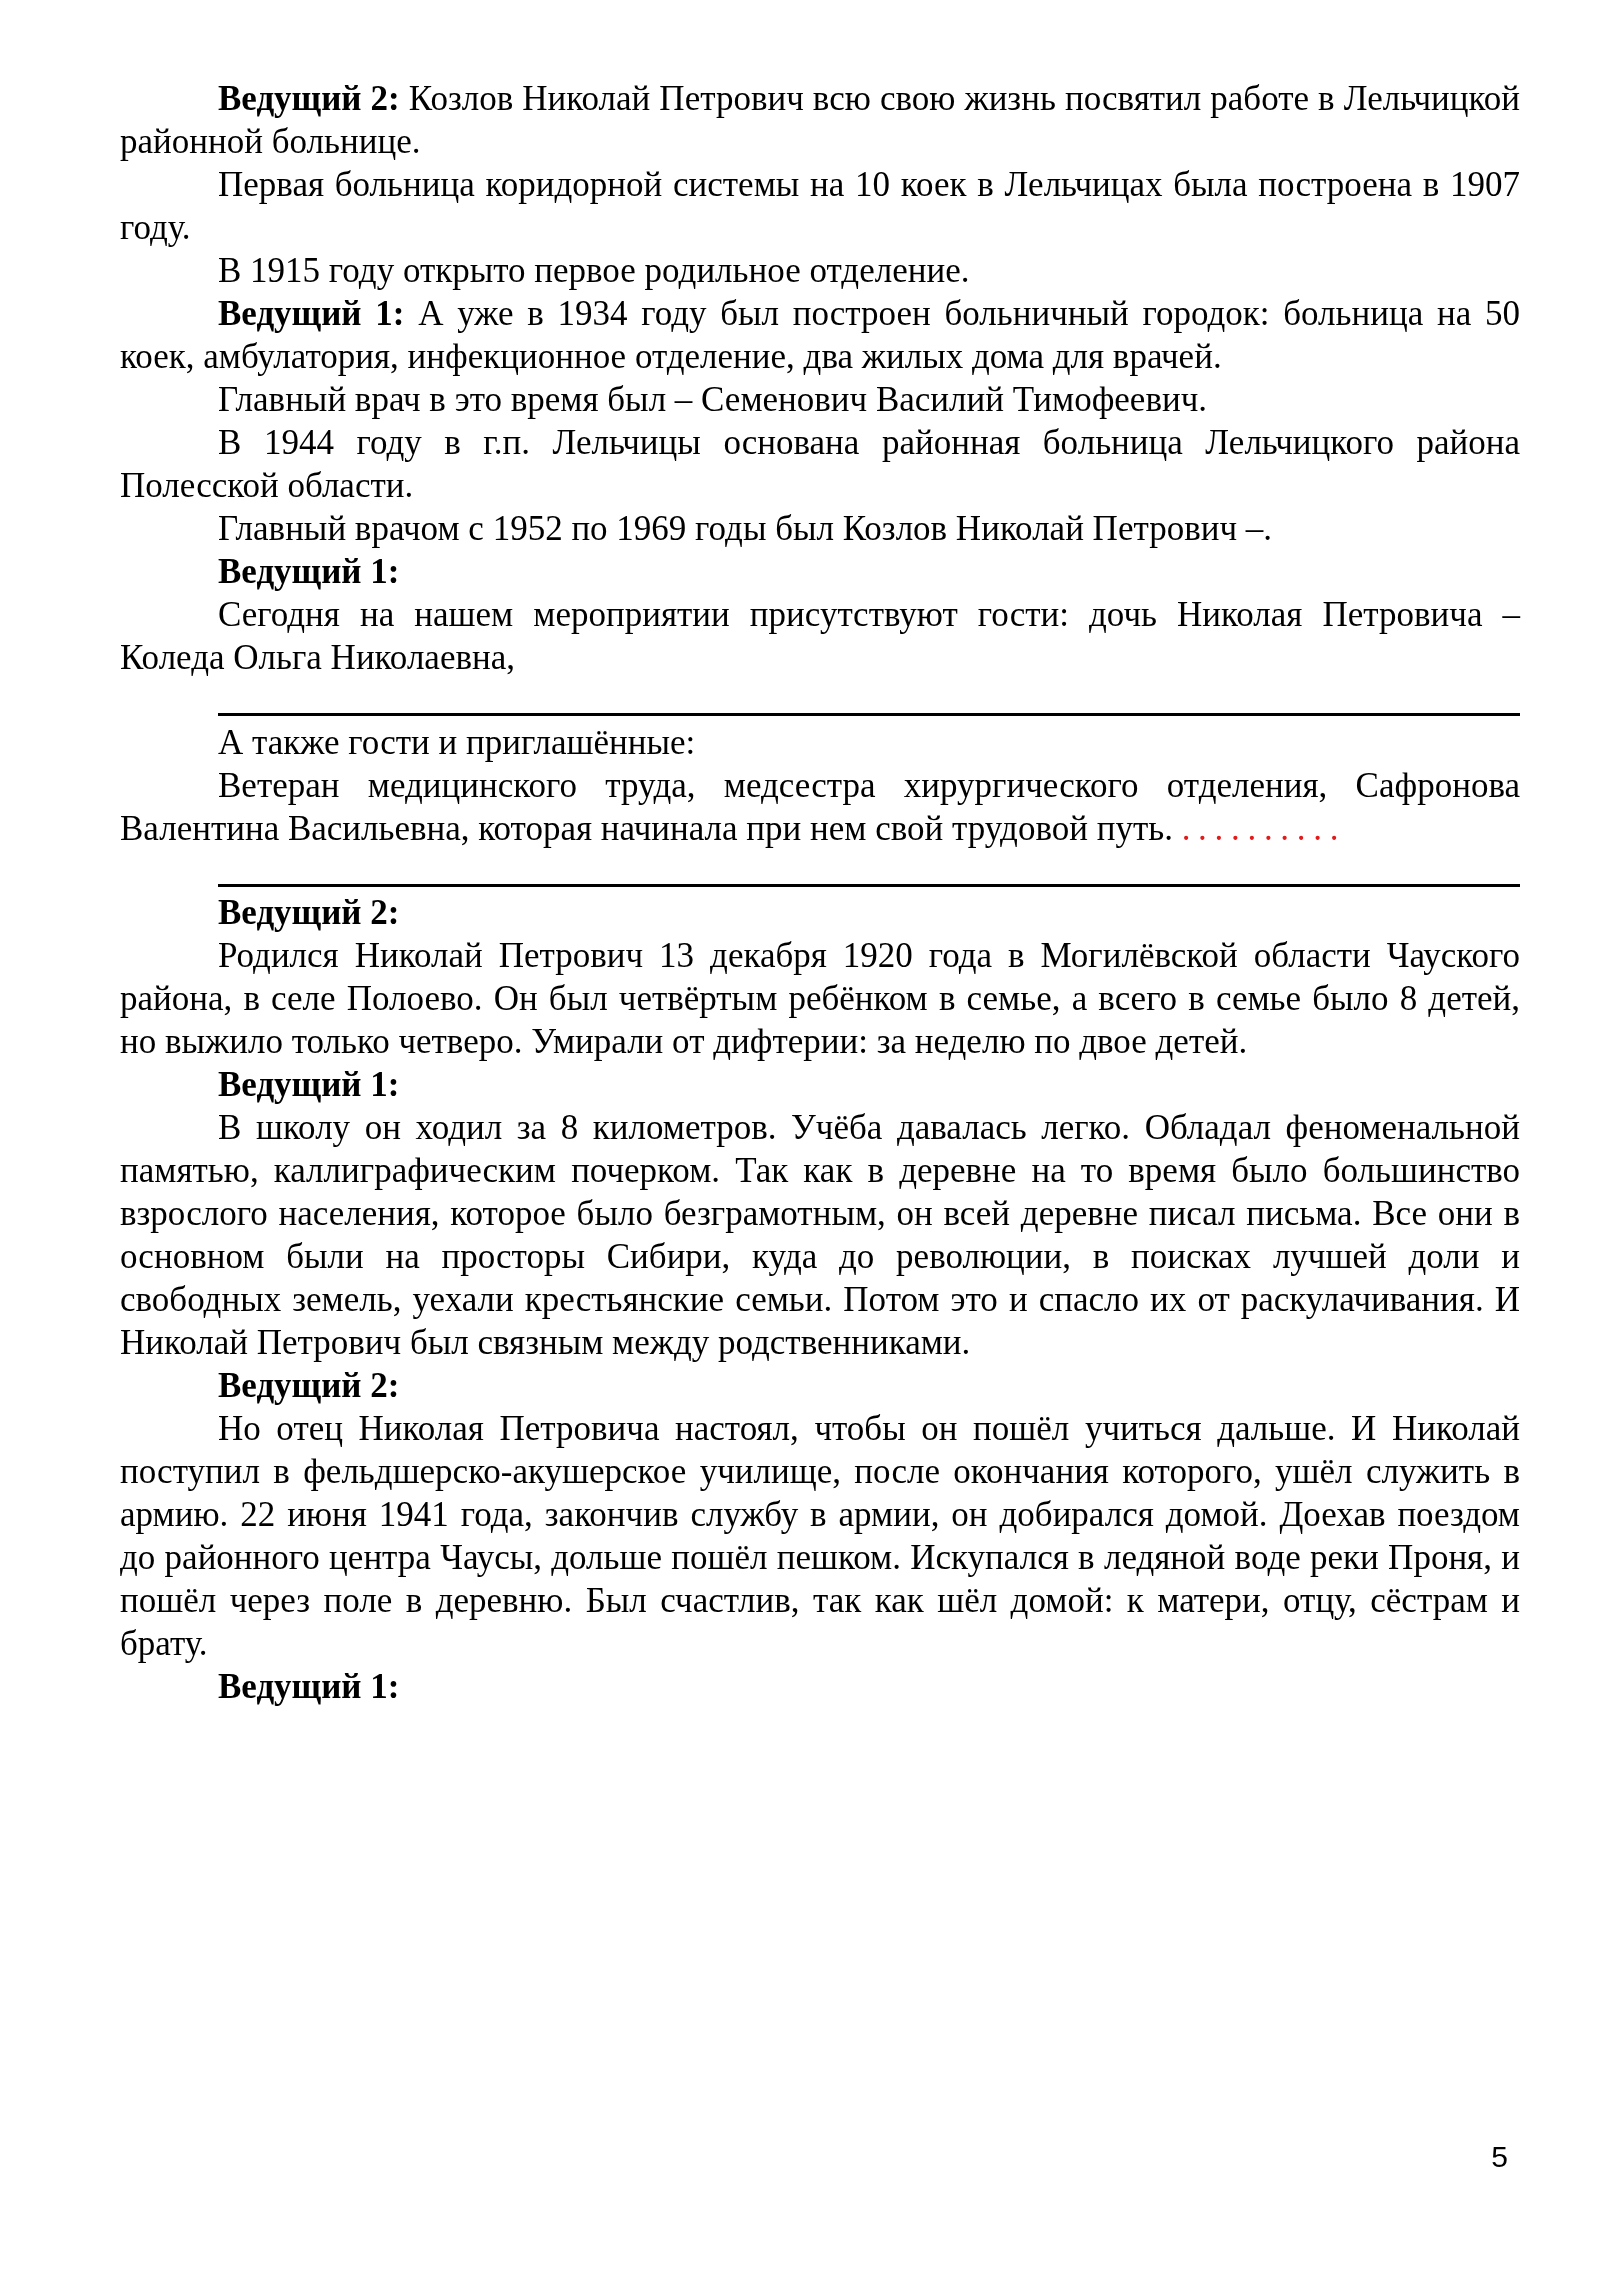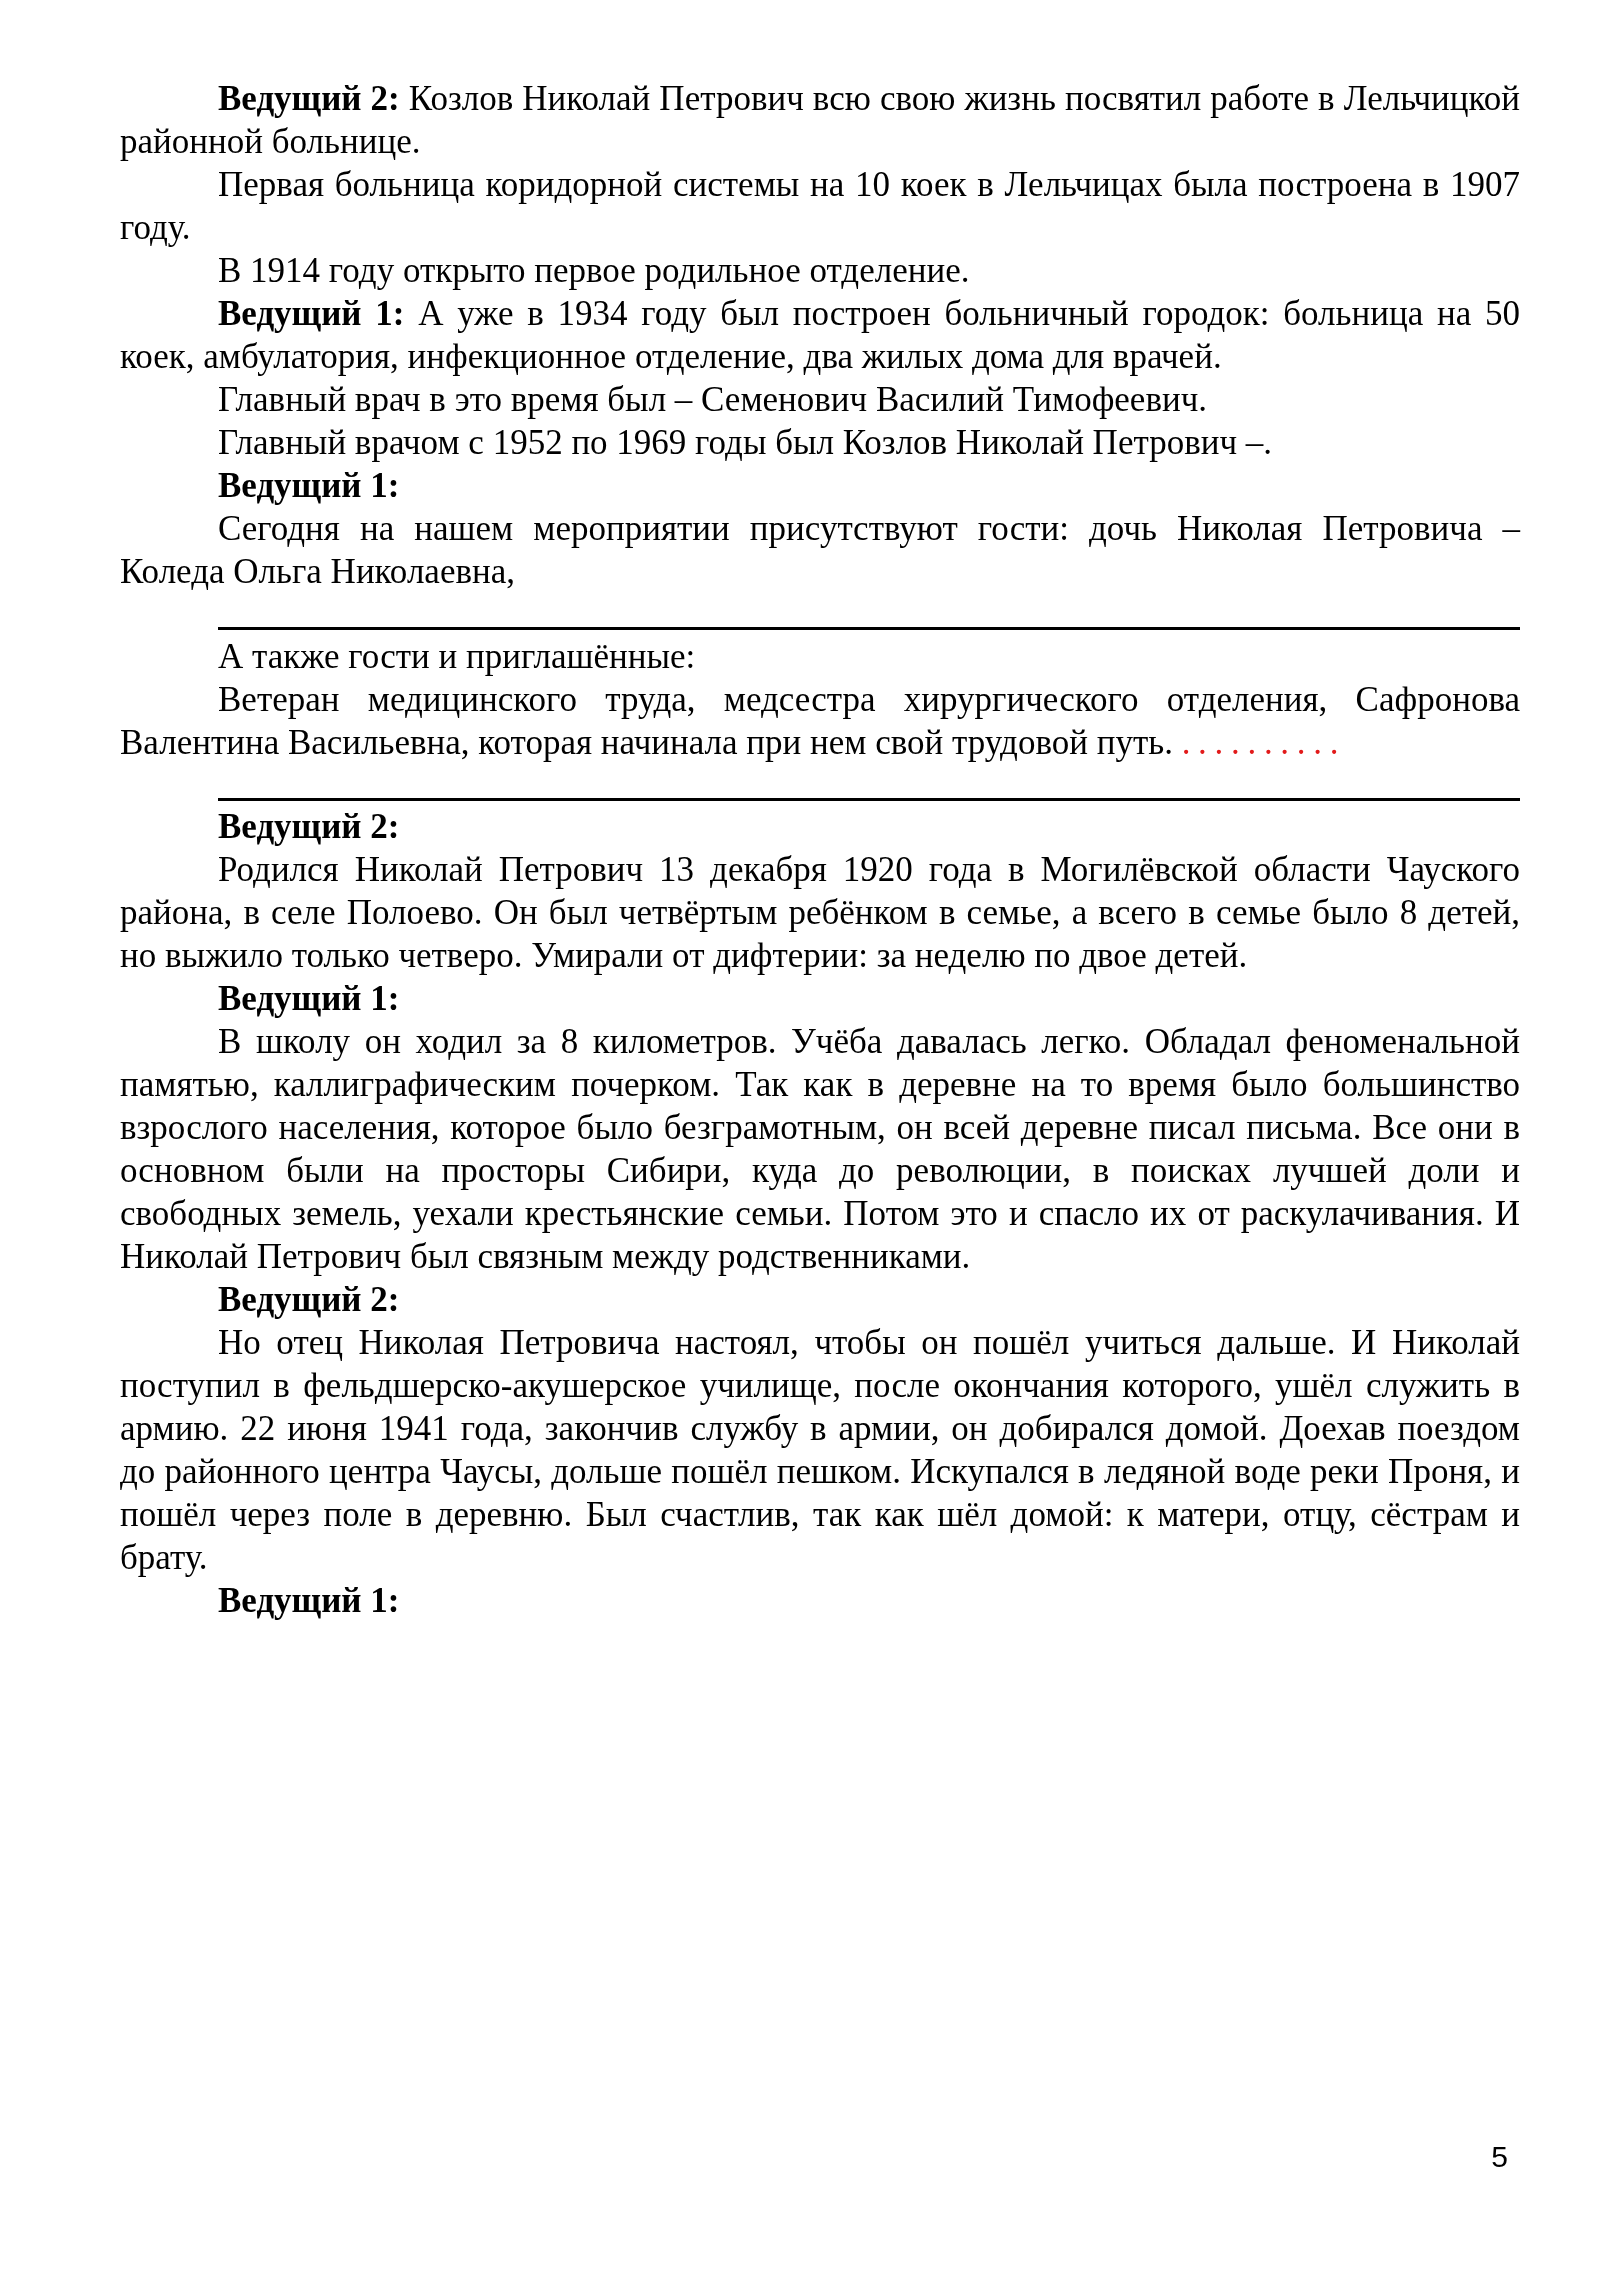--- a/index.html
+++ b/index.html
@@ -55,23 +55,24 @@
     color: #000000;
   }
 </style>
 </head>
 <body>
 
 <div class="page">
   <div class="doc">
       <p><span class="label">Ведущий 2:</span> <span>Козлов Николай Петрович всю свою жизнь посвятил работе в Лельчицкой районной больнице.</span></p>
       <p><span>Первая больница коридорной системы на 10 коек в Лельчицах была построена в 1907 году.</span></p>
-      <p><span>В 1914 году открыто первое родильное отделение.</span></p>
+      <p><span>В 1915 году открыто первое родильное отделение.</span></p>
       <p><span class="label">Ведущий 1:</span> <span>А уже в 1934 году был построен больничный городок: больница на 50 коек, амбулатория, инфекционное отделение, два жилых дома для врачей.</span></p>
       <p><span>Главный врач в это время был – Семенович Василий Тимофеевич.</span></p>
+      <p><span>В 1944 году в г.п. Лельчицы основана районная больница Лельчицкого района Полесской области.</span></p>
       <p><span>Главный врачом с 1952 по 1969 годы был Козлов Николай Петрович –.</span></p>
       <p><span class="label">Ведущий 1:</span></p>
       <p><span>Сегодня на нашем мероприятии присутствуют гости: дочь Николая Петровича – Коледа Ольга Николаевна,</span></p>
       <div class="fill-line"></div>
       <p><span>А также  гости и приглашённые:</span></p>
       <p><span>Ветеран медицинского труда, медсестра хирургического отделения, Сафронова Валентина Васильевна, которая начинала при нем свой трудовой путь.</span> <span class="red-dots">..........</span></p>
       <div class="fill-line"></div>
       <p><span class="label">Ведущий 2:</span></p>
       <p><span>Родился Николай Петрович 13 декабря 1920 года в Могилёвской области Чауского района, в селе Полоево. Он был четвёртым ребёнком в семье, а всего в семье было 8 детей, но выжило только четверо. Умирали от дифтерии: за неделю по двое детей.</span></p>
       <p><span class="label">Ведущий 1:</span></p>

